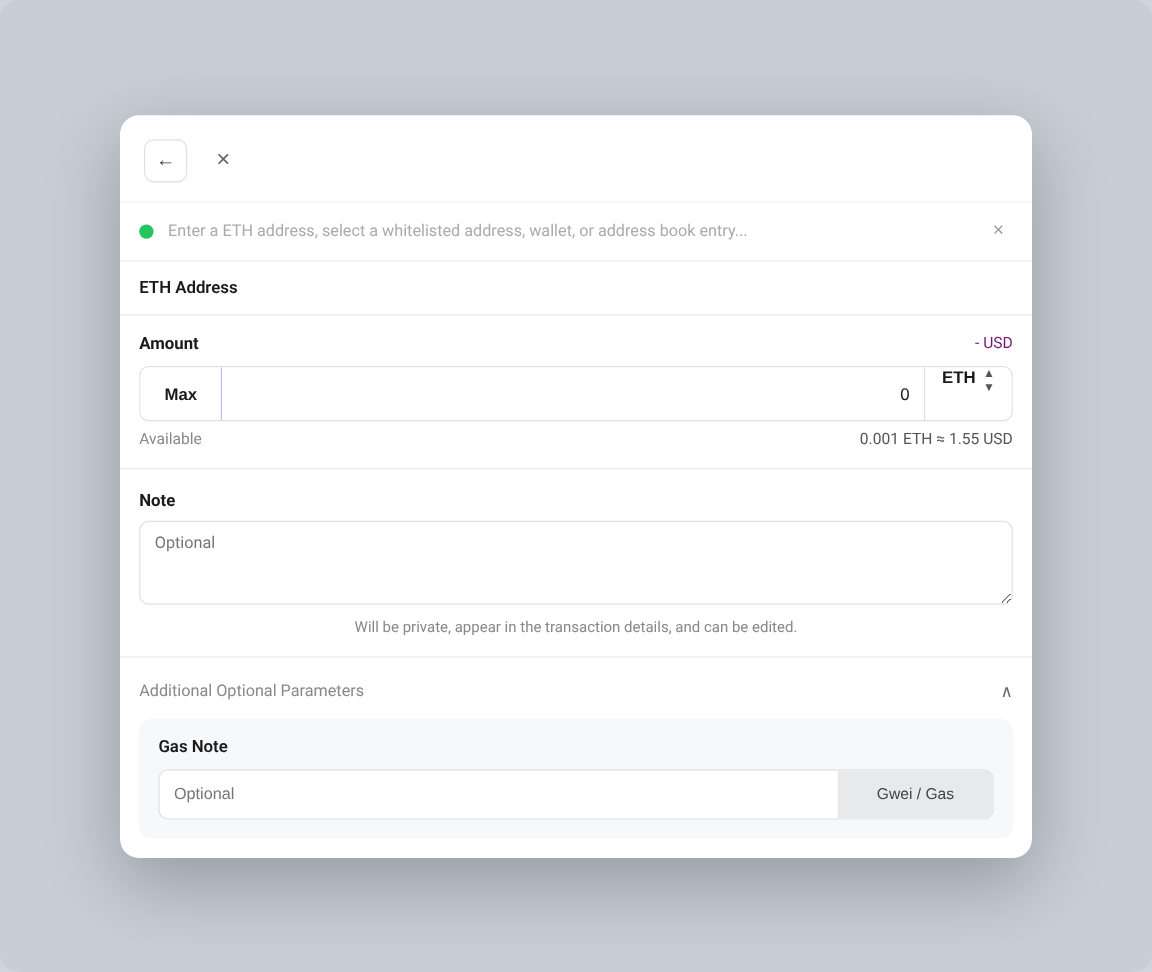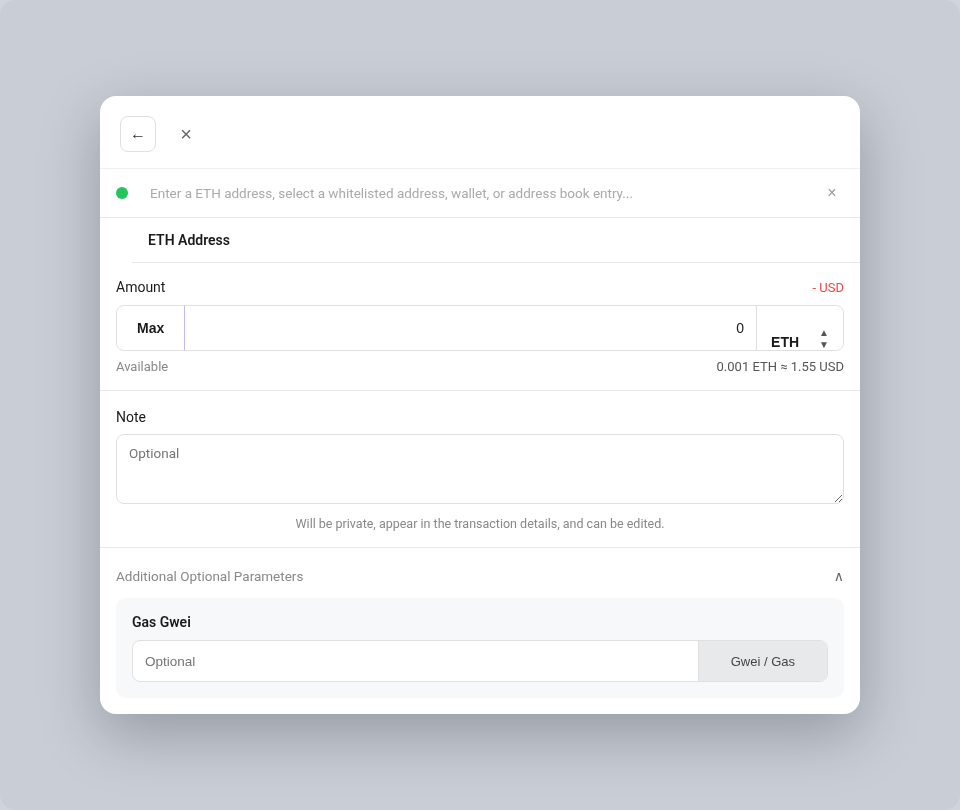--- a/index.html
+++ b/index.html
@@ -89,21 +89,21 @@
     .modal-body {
       padding: 0;
     }
 
     
     .address-input-row {
       display: flex;
       align-items: center;
       padding: 12px 16px;
       border-bottom: 1px solid #e8e8e8;
-      gap: 22px;
+      gap: 12px;
     }
 
     .green-dot {
       width: 12px;
       height: 12px;
       background: #22c55e;
       border-radius: 50%;
       flex-shrink: 0;
     }
 
@@ -126,21 +126,20 @@
       height: 24px;
     }
 
     
     .eth-address-row {
       display: flex;
       align-items: center;
       padding: 14px 16px;
       border-bottom: 1px solid #e8e8e8;
       background: #fff;
-      margin-left: 32px;
     }
 
     .eth-label {
       font-size: 14px;
       font-weight: 600;
       color: #1a1a1a;
       min-width: 130px;
     }
 
     .eth-value {
@@ -157,27 +156,27 @@
 
     .amount-header {
       display: flex;
       justify-content: space-between;
       align-items: center;
       margin-bottom: 10px;
     }
 
     .section-label {
       font-size: 14px;
-      font-weight: 400;
+      font-weight: 700;
       color: #1a1a1a;
     }
 
     .usd-label {
       font-size: 13px;
-      color: #ef4444;
+      color: #701a75;
     }
 
     .amount-input-row {
       display: flex;
       align-items: stretch;
       border: 1px solid #e0e0e0;
       border-radius: 8px;
       overflow: hidden;
     }
 
@@ -198,22 +197,22 @@
       border: none;
       outline: none;
       padding: 10px 12px;
       font-size: 14px;
       color: #1a1a1a;
       text-align: right;
     }
 
     .currency-btn {
       display: flex;
-      align-items: flex-end;
-      gap: 20px;
+      align-items: flex-start;
+      gap: 6px;
       padding: 0 14px;
       background: #fff;
       border: none;
       border-left: 1px solid #e0e0e0;
       cursor: pointer;
       font-size: 14px;
       font-weight: 600;
       color: #1a1a1a;
     }
 
@@ -397,21 +396,21 @@
       </div>
 
       <div class="divider"></div>
 
       <div class="optional-params-header">
         <span class="optional-params-label">Additional Optional Parameters</span>
         <span class="chevron-up">∧</span>
       </div>
 
       <div class="gas-section">
-        <div class="gas-label">Gas Gwei</div>
+        <div class="gas-label">Gas Note</div>
         <div class="gas-input-row">
           <input class="gas-input" type="text" placeholder="Optional" style="">
           <button class="gwei-btn">Gwei / Gas</button>
         </div>
       </div>
 
     </div>
   </div>
 </div>
 

